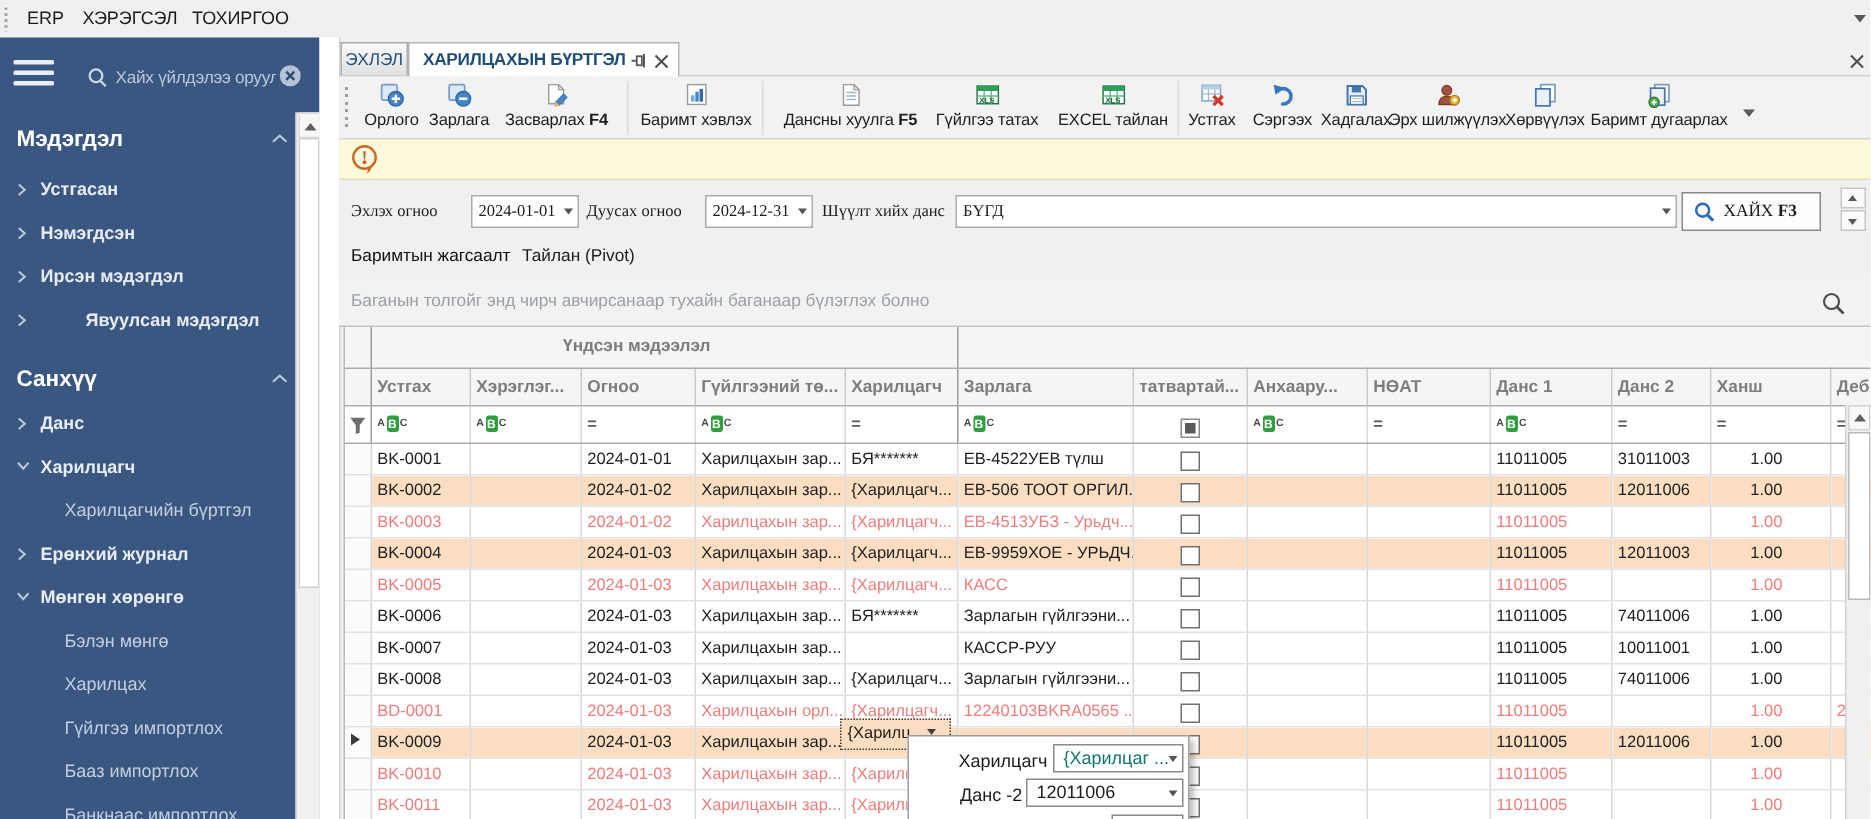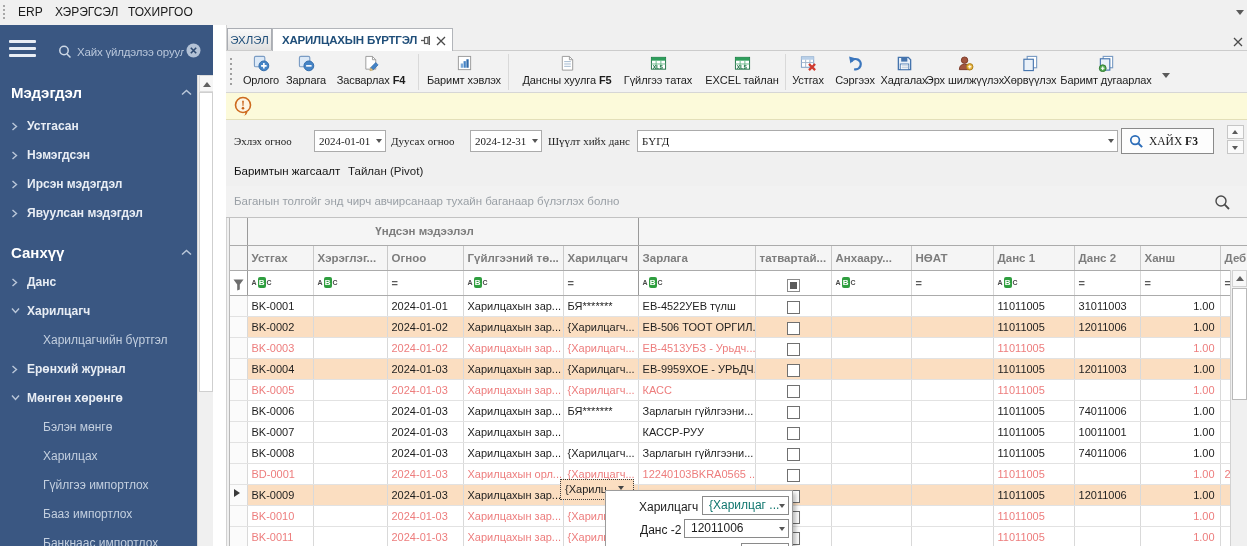--- a/index.html
+++ b/index.html
@@ -74,21 +74,21 @@
 table { border-collapse:collapse; table-layout:fixed; width:1018px; }
 td { overflow:hidden; white-space:nowrap; font-size:11px; color:#1e1e1e; padding:0 0 0 4px; border-right:1px solid #d9d9d9; border-bottom:1px solid #e2e2e2; height:21px; }
 tr.hdr td { background:#f5f5f5; color:#7d7d7d; font-weight:700; font-size:11.5px; border-right:1px solid #c9c9c9; border-bottom:1px solid #ababab; }
 tr.band { height:27px; } tr.band td { height:27px; }
 tr.chdr td { height:25px; }
 tr.filt td { background:#fff; height:24px; border-bottom:1px solid #ababab; border-right:1px solid #d9d9d9;}
 td.ind { background:#f5f5f5; border-right:1px solid #c9c9c9; padding:0; }
 tr.data td.ind { background:#fbfbfb; border-right:1px solid #d9d9d9;}
 tr.peach td { background:#fbdec1; }
 tr.red td { color:#ed7d7d; }
-td.num { text-align:right; padding:0 5px 0 0; }
+td.num { text-align:center; padding:0 5px 0 0; }
 td.heavy { border-right:1px solid #9a9a9a !important; }
 .abc { display:inline-flex; align-items:center; height:24px; }
 .abc i { font-style:normal; font-size:7px; color:#4a4a4a; font-weight:700; }
 .abc b { display:inline-flex; align-items:center; justify-content:center; width:8px; height:11px; margin:0 1px; background:#2f9e3f; border-radius:2px; color:#fff; font-size:8px; font-weight:700; }
 .eq { font-size:11px; color:#5a5a5a; font-weight:700; }
 .cb { display:block; margin:3px auto 0 auto; width:13px; height:13px; background:#fff; border:1px solid #707070; }
 .cbf { position:relative; display:block; margin:5px auto 0 auto; width:13px; height:13px; background:#fff; border:1px solid #8a8a8a; }
 .cbf:after { content:""; position:absolute; left:2px; top:2px; width:7px; height:7px; background:#5a5a5a; }
 
 
@@ -158,21 +158,21 @@
         <svg width="7" height="9" viewBox="0 0 7 9">
           <path d="M1.5 1 L5.5 4.5 L1.5 8" fill="none" stroke="#bac7d9" stroke-width="1.4"></path>
         </svg>
       </div>
       <div class="nav-i" style="top:151px;">Ирсэн мэдэгдэл</div>
     <div class="chev" style="top:180px;">
         <svg width="7" height="9" viewBox="0 0 7 9">
           <path d="M1.5 1 L5.5 4.5 L1.5 8" fill="none" stroke="#bac7d9" stroke-width="1.4"></path>
         </svg>
       </div>
-      <div class="nav-i" style="top:180px;">Явуулсан мэдэгдэл</div>
+      <div class="nav-i" style="top:180px;margin-left:30px;">Явуулсан мэдэгдэл</div>
     <div class="nav-h" style="top:218px;">Санхүү</div>
       <div class="chev-h" style="top:220px;">
         <svg width="11" height="7" viewBox="0 0 11 7">
           <path d="M1 5.5 L5.5 1.5 L10 5.5" fill="none" stroke="#bac7d9" stroke-width="1.5"></path>
         </svg>
       </div>
     <div class="chev" style="top:249px;">
         <svg width="7" height="9" viewBox="0 0 7 9">
           <path d="M1.5 1 L5.5 4.5 L1.5 8" fill="none" stroke="#bac7d9" stroke-width="1.4"></path>
         </svg>

